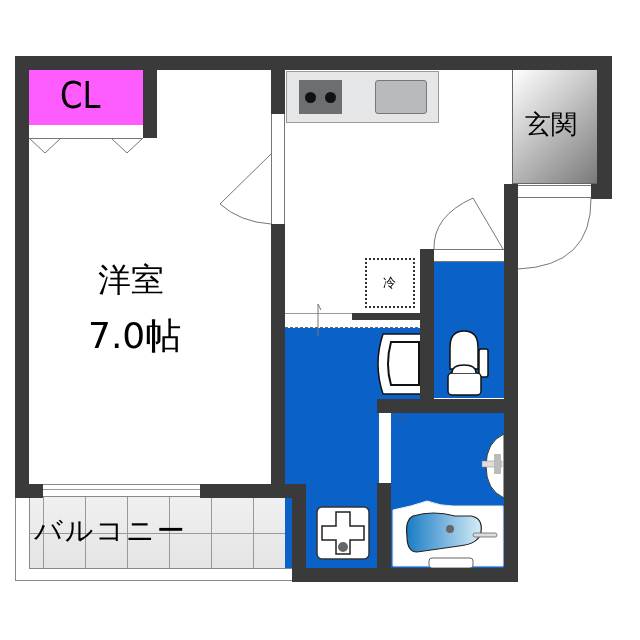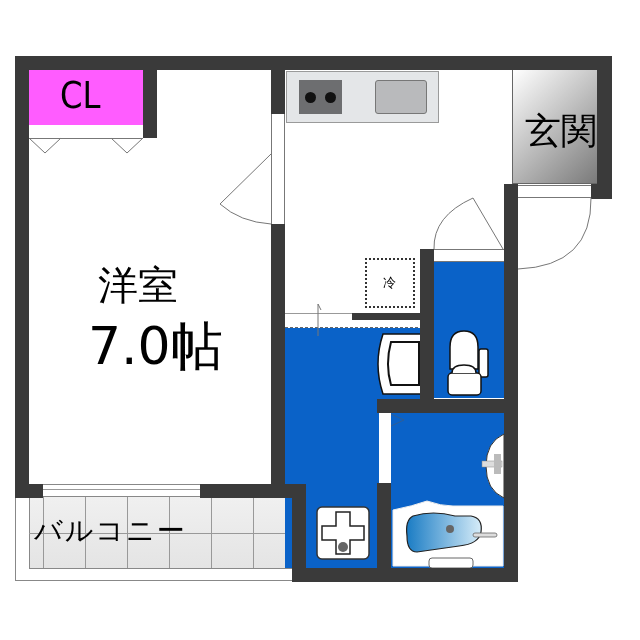--- a/index.html
+++ b/index.html
@@ -27,35 +27,35 @@
   <div class="abs" style="left:29px;top:70px;width:243px;height:412px;background:#fff;"></div>
 
   <div class="abs" style="left:29px;top:70px;width:114px;height:55px;background:#ff5cff;"></div>
   <div class="abs" style="left:29px;top:125px;width:114px;height:13px;background:#fff;border-bottom:1px solid #777;"></div>
   <div class="label" style="left:60px;top:73px;font-size:38px;transform:scaleX(0.85);transform-origin:left top;">CL</div>
   <svg style="left:29px;top:138px;" width="114" height="20">
     <polyline points="0,0 16,15 32,0" fill="none" stroke="#777" stroke-width="1"></polyline>
     <polyline points="82,0 98,15 114,0" fill="none" stroke="#777" stroke-width="1"></polyline>
   </svg>
 
-  <div class="label" style="left:98px;top:258px;font-size:40px;">洋室</div>
-  <div class="label" style="left:88px;top:312px;font-size:52px;">7.0帖</div>
+  <div class="label" style="left:98px;top:258px;font-size:33px;">洋室</div>
+  <div class="label" style="left:88px;top:312px;font-size:36px;">7.0帖</div>
 
   <div class="abs" style="left:285px;top:70px;width:227px;height:250px;background:#fff;"></div>
   <div class="abs" style="left:286px;top:71px;width:153px;height:52px;background:#e4e6e8;border:1px solid #9a9a9a;box-sizing:border-box;"></div>
   <div class="abs" style="left:299px;top:80px;width:43px;height:34px;background:#6d6e70;"></div>
   <div class="abs" style="left:305px;top:92px;width:11px;height:11px;border-radius:50%;background:#111;"></div>
   <div class="abs" style="left:325px;top:92px;width:11px;height:11px;border-radius:50%;background:#111;"></div>
   <div class="abs" style="left:375px;top:80px;width:52px;height:34px;background:#b9babc;border:1px solid #777;border-radius:3px;box-sizing:border-box;"></div>
 
   <div class="abs" style="left:365px;top:258px;width:50px;height:50px;border:2px dotted #333;box-sizing:border-box;"></div>
   <div class="label" style="left:383px;top:274px;font-size:13px;">冷</div>
 
   <div class="abs" style="left:512px;top:70px;width:85px;height:114px;background:linear-gradient(135deg,#ffffff 0%,#c4c4c4 45%,#7a7a7a 100%);border-left:1px solid #666;border-bottom:1px solid #666;box-sizing:border-box;"></div>
-  <div class="label" style="left:525px;top:107px;font-size:36px;text-align:right;">玄関</div>
+  <div class="label" style="left:525px;top:107px;font-size:26px;text-align:right;">玄関</div>
 
   <div class="blue" style="left:285px;top:328px;width:143px;height:240px;"></div>
   <div class="blue" style="left:305px;top:482px;width:72px;height:86px;"></div>
   <div class="blue" style="left:434px;top:262px;width:70px;height:136px;"></div>
   <div class="blue" style="left:391px;top:412px;width:113px;height:156px;"></div>
 
   <div class="abs" style="left:285px;top:313px;width:143px;height:15px;background:#fff;border-top:1px solid #999;border-bottom:1px dashed #666;box-sizing:border-box;"></div>
   <svg style="left:310px;top:300px;" width="10" height="40">
     <line x1="8" y1="4" x2="8" y2="36" stroke="#777" stroke-width="1"></line>
     <line x1="8" y1="4" x2="11" y2="10" stroke="#777" stroke-width="1"></line>

